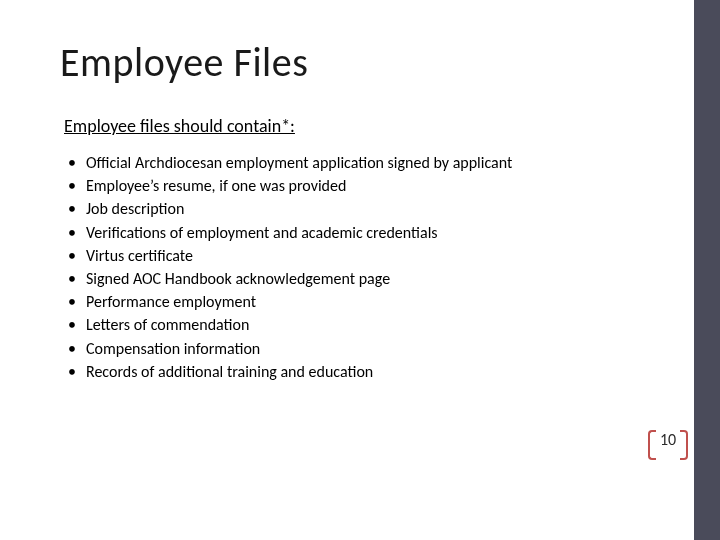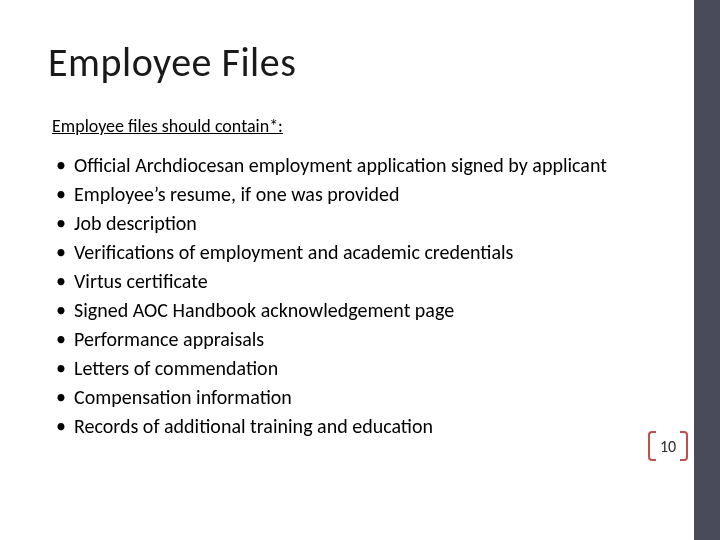--- a/index.html
+++ b/index.html
@@ -7,42 +7,42 @@
   body {
     font-family: Calibri, "Segoe UI", Arial, sans-serif;
     background: #ffffff;
     position: relative;
     color: #000;
   }
   .slide {
     width: 720px;
     height: 540px;
     position: relative;
-    padding: 38px 40px 0 48px;
+    padding: 38px 40px 0 60px;
   }
   .title {
     font-size: 40px;
     font-weight: 400;
     color: #1a1a1a;
     letter-spacing: 0.5px;
     margin-bottom: 28px;
   }
   .subtitle {
     font-size: 18px;
     text-decoration: underline;
     color: #000000;
     margin-bottom: 14px;
     margin-left: 4px;
   }
   .bullets {
     margin-left: 4px;
     list-style: none;
   }
   .bullets li {
-    font-size: 20px;
+    font-size: 16px;
     line-height: 1.45;
     color: #000;
     position: relative;
     padding-left: 22px;
   }
   .bullets li::before {
     content: "•";
     position: absolute;
     left: 4px;
     top: 0;
@@ -56,21 +56,21 @@
     height: 540px;
     background: #4a4b5a;
   }
   .pagenum-wrap {
     position: absolute;
     right: 32px;
     bottom: 78px;
     width: 40px;
     height: 32px;
     display: flex;
-    align-items: center;
+    align-items: flex-start;
     justify-content: center;
   }
   .bracket {
     width: 8px;
     height: 30px;
     border: 2px solid #c0504d;
     border-right: none;
     border-radius: 4px 0 0 4px;
   }
   .bracket.right {
@@ -90,21 +90,21 @@
 <div class="slide">
   <h1 class="title">Employee Files</h1>
   <div class="subtitle">Employee files should contain*:</div>
   <ul class="bullets">
     <li>Official Archdiocesan employment application signed by applicant</li>
     <li>Employee’s resume, if one was provided</li>
     <li>Job description</li>
     <li>Verifications of employment and academic credentials</li>
     <li>Virtus certificate</li>
     <li>Signed AOC Handbook acknowledgement page</li>
-    <li>Performance appraisals</li>
+    <li>Performance employment</li>
     <li>Letters of commendation</li>
     <li>Compensation information</li>
     <li>Records of additional training and education</li>
   </ul>
 </div>
 
 <div class="sidebar"></div>
 
 <div class="pagenum-wrap">
   <span class="bracket"></span>

